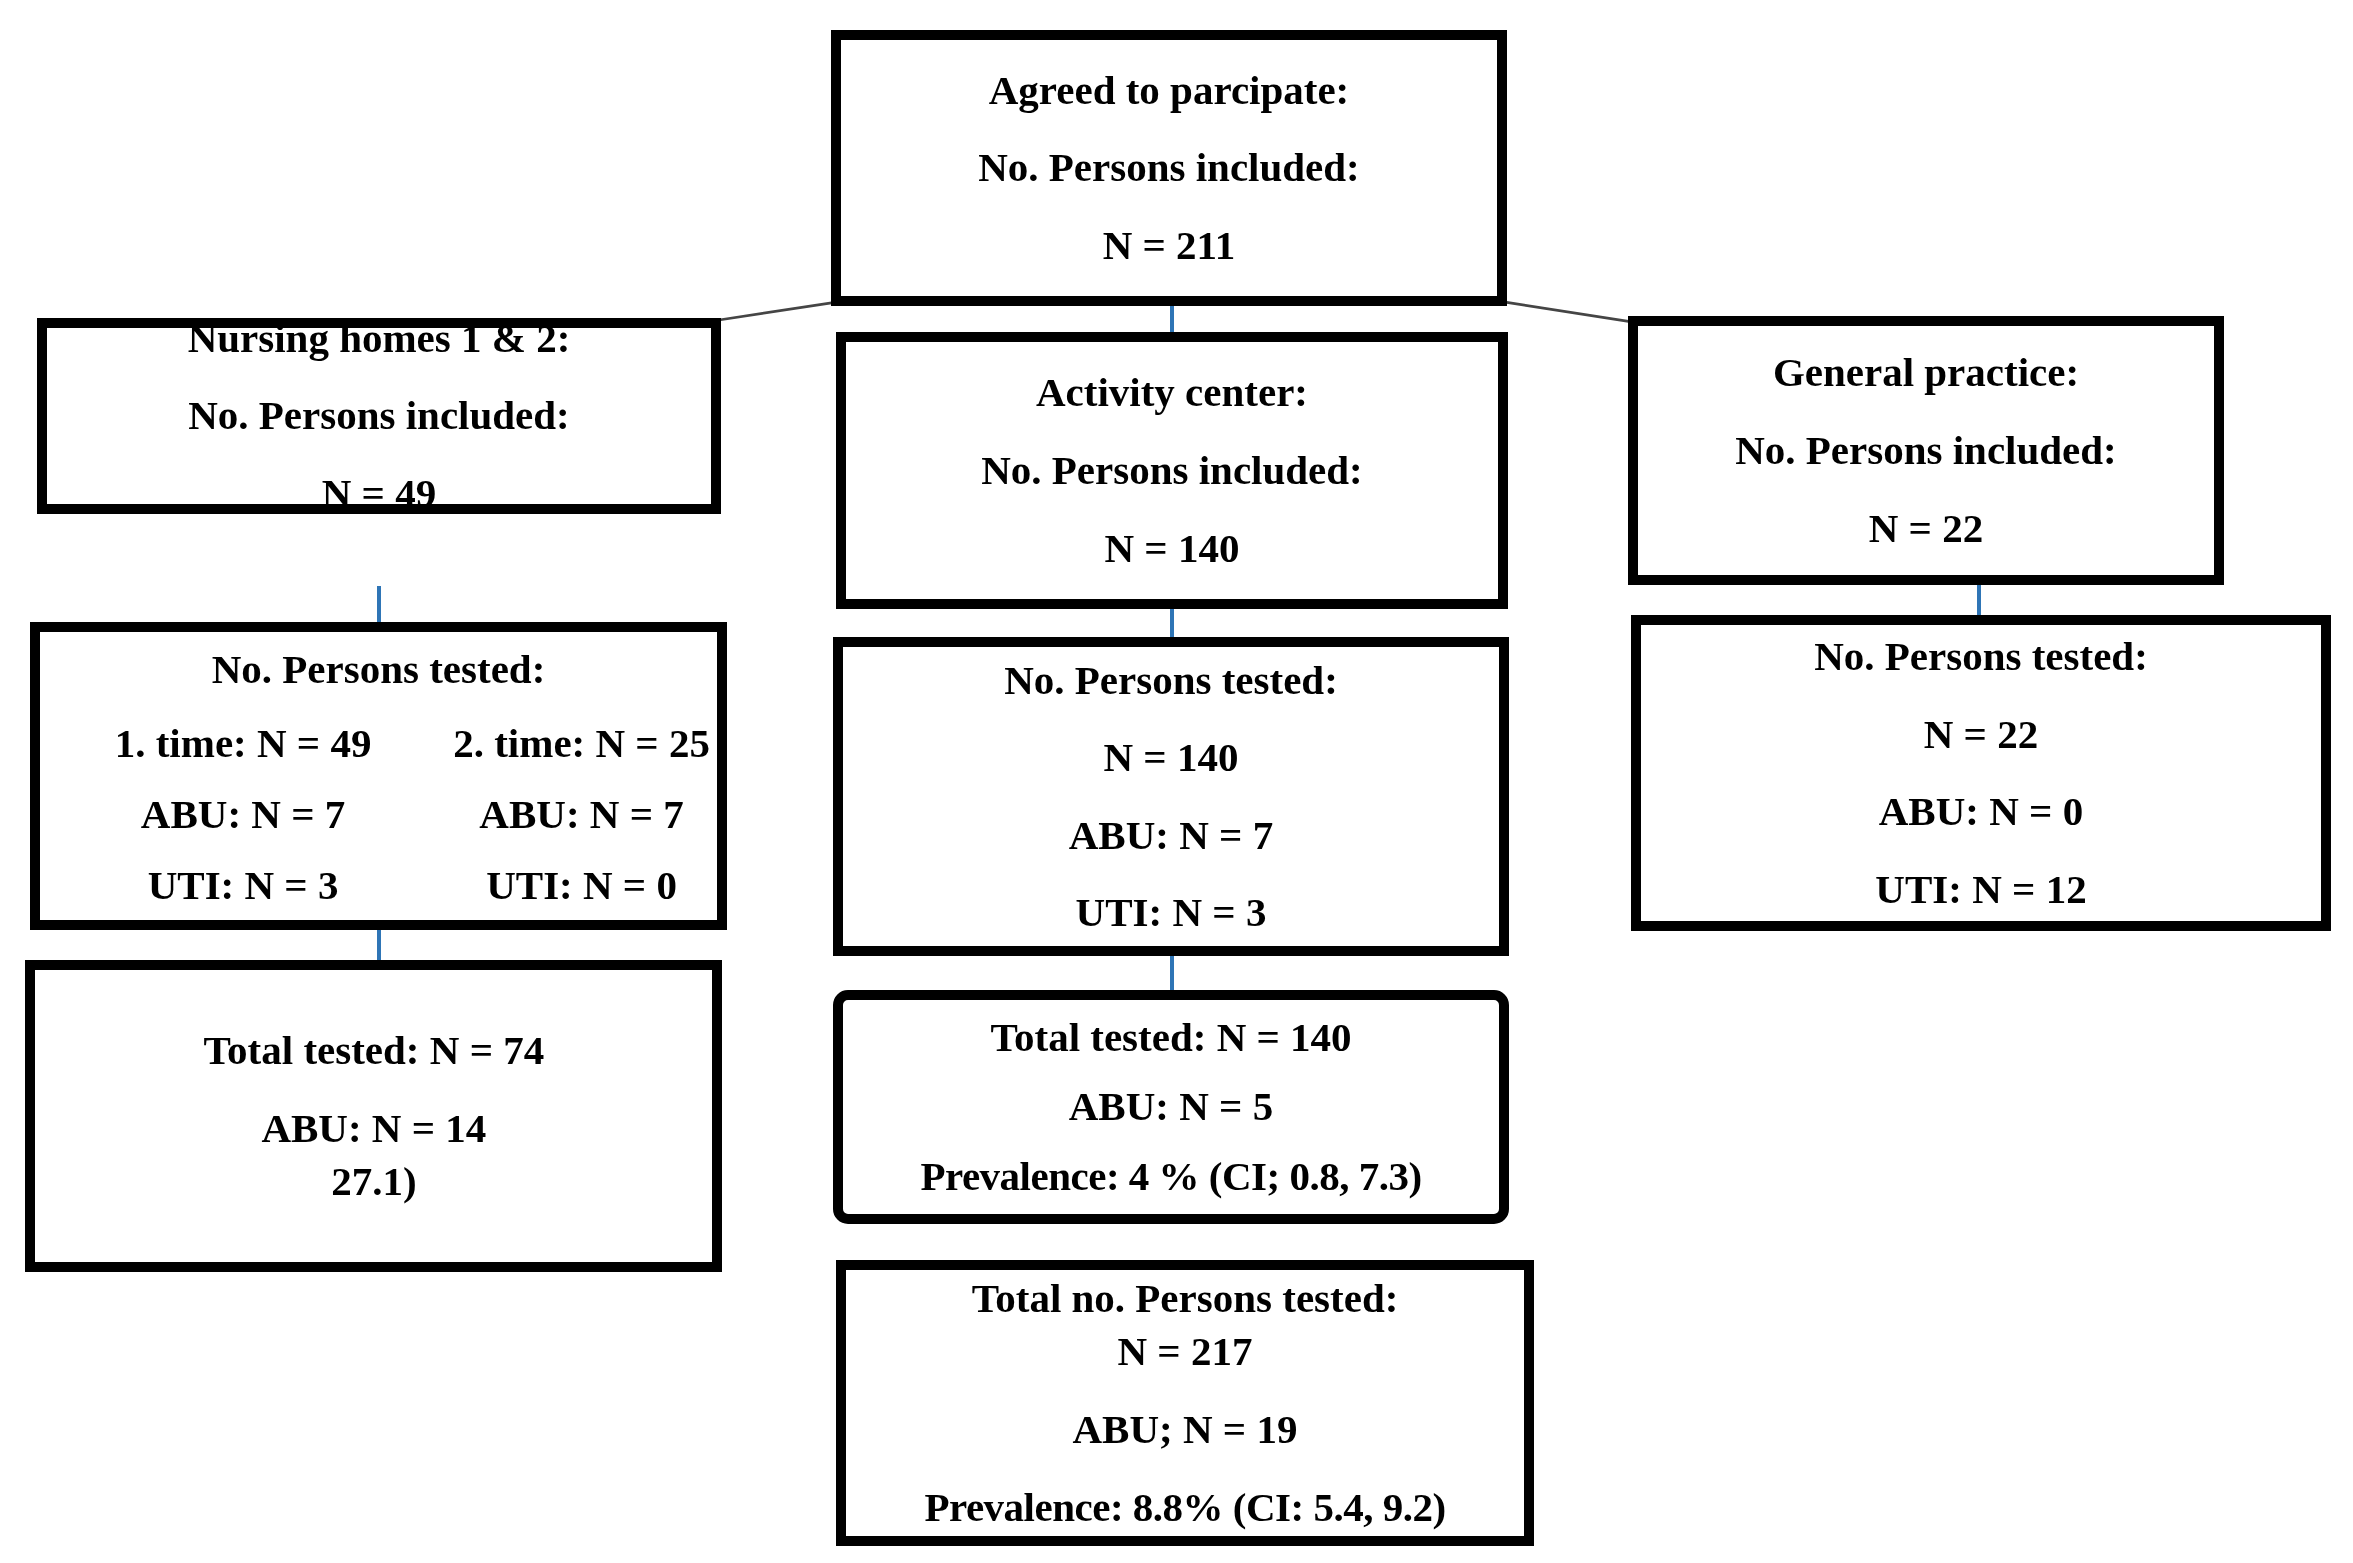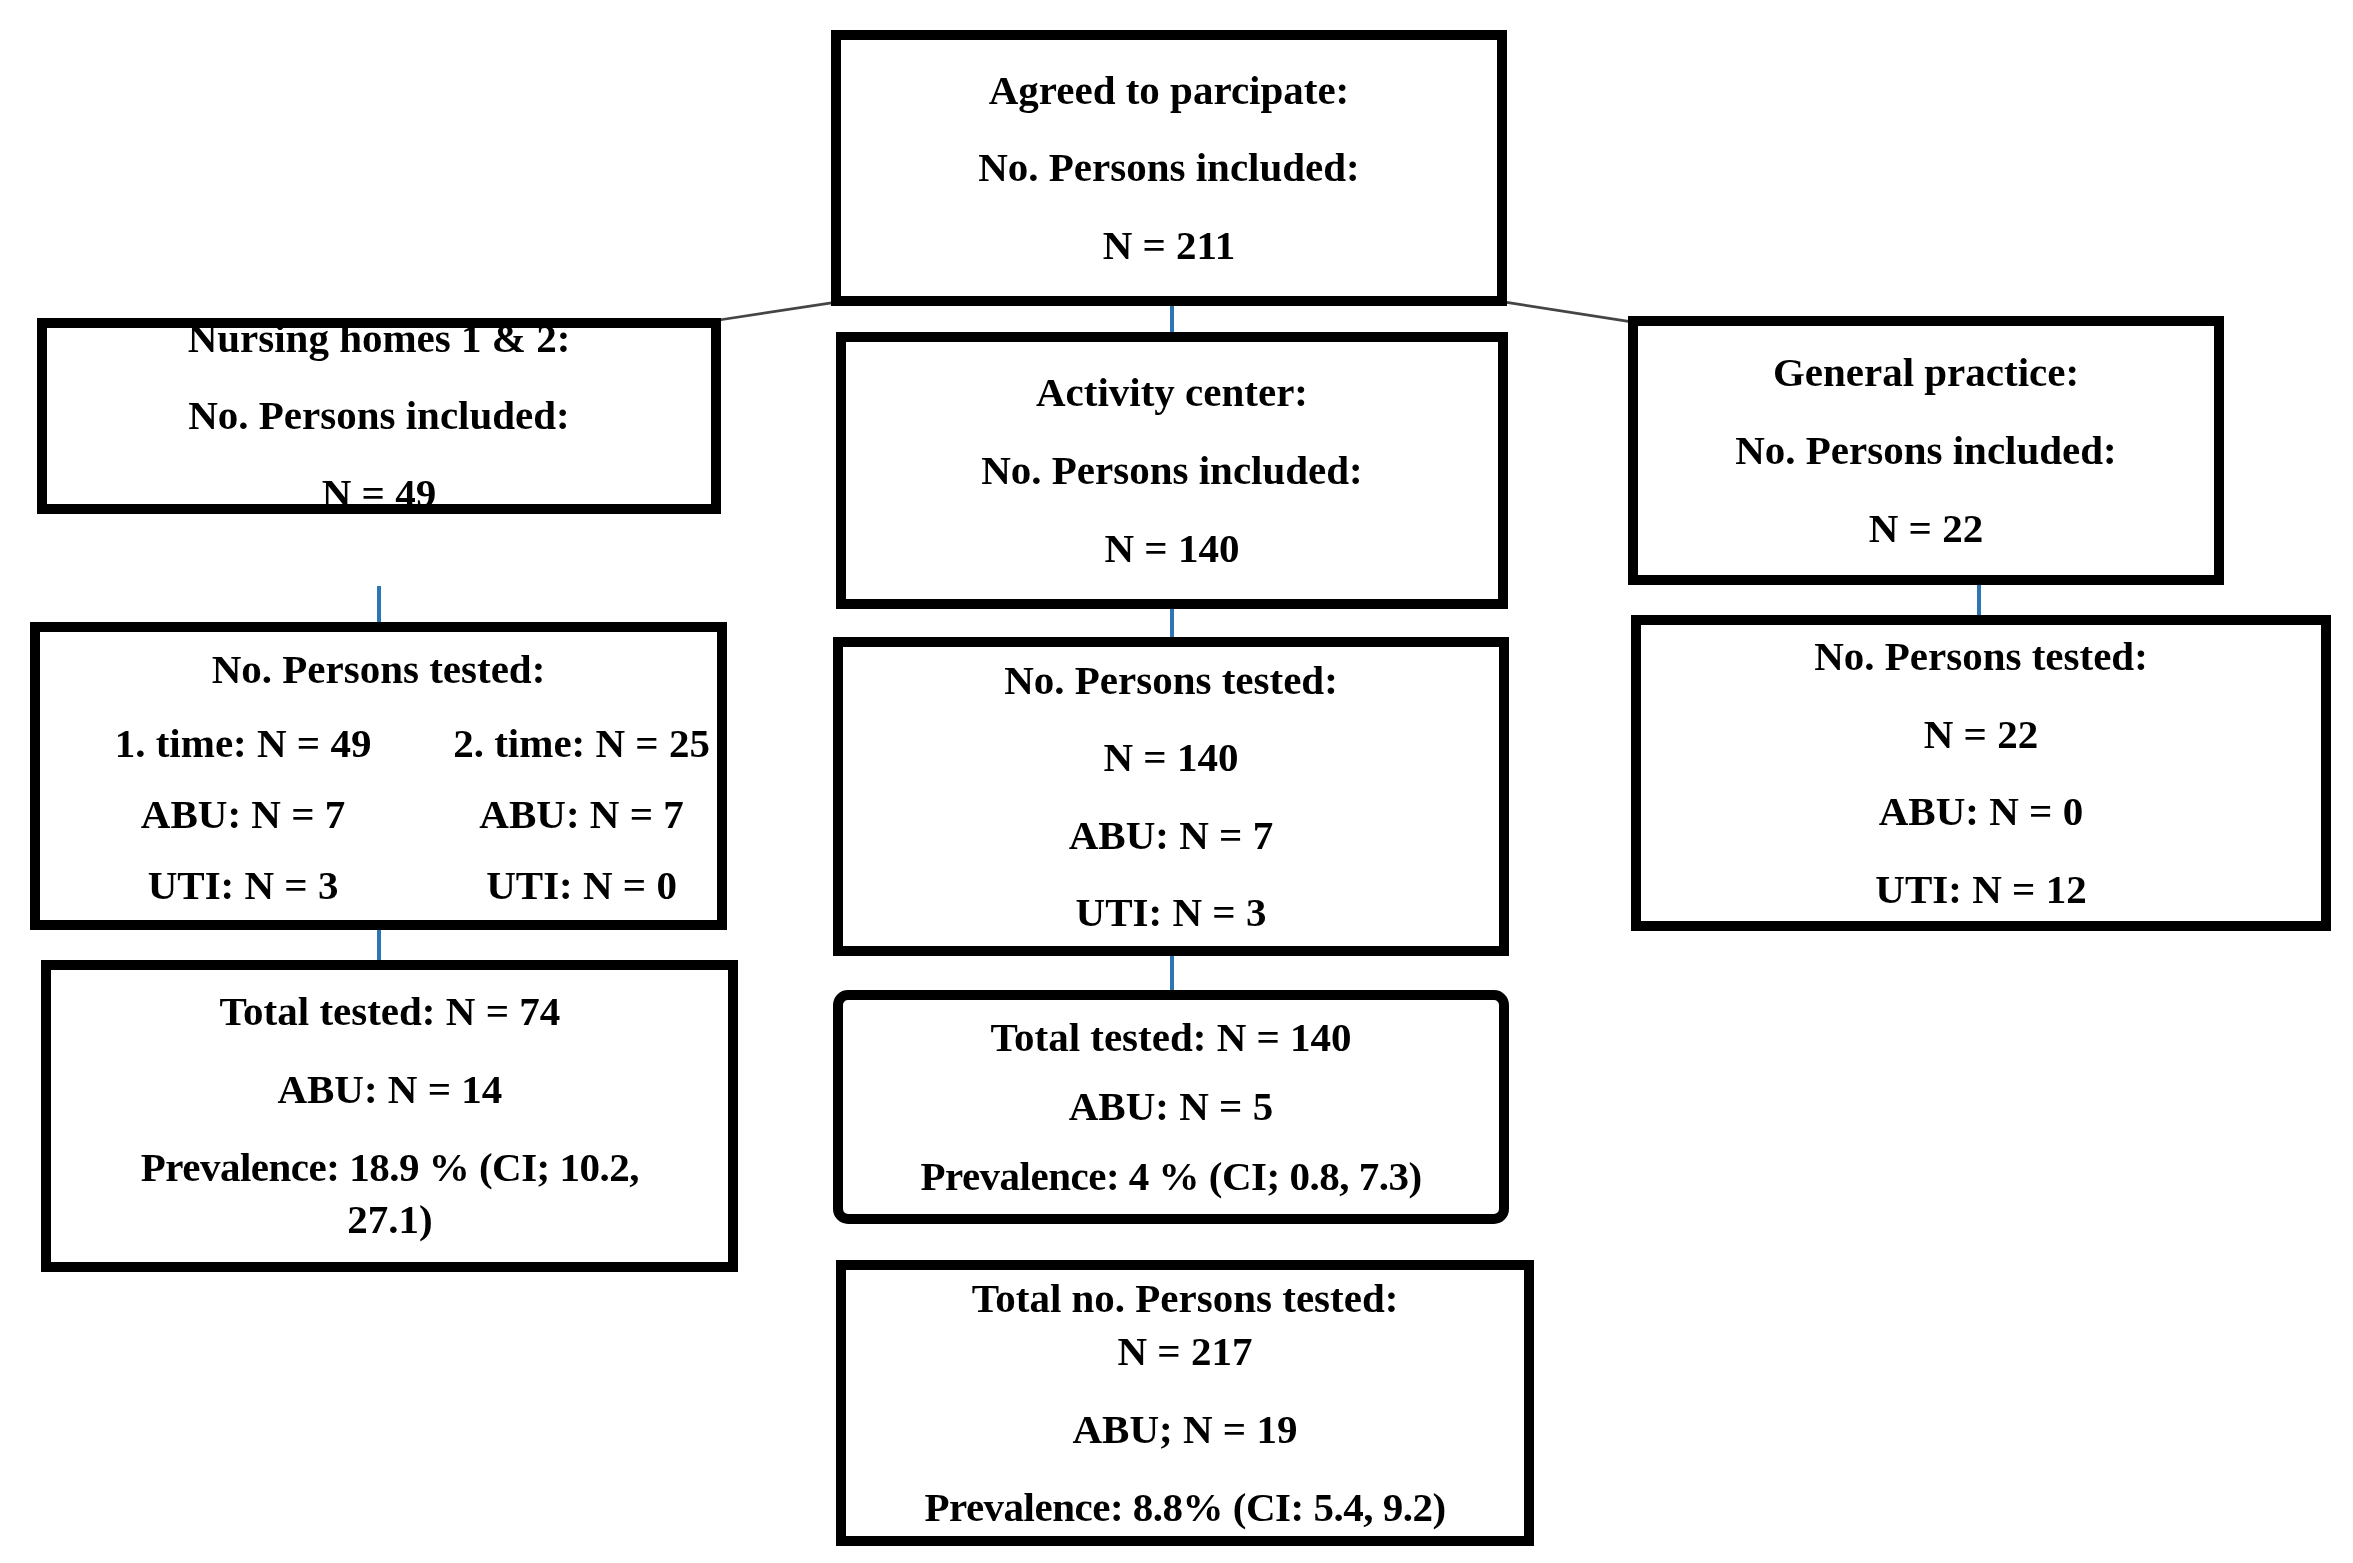--- a/index.html
+++ b/index.html
@@ -34,21 +34,21 @@
     display: grid;
     grid-template-columns: 60% 40%;
     margin: 14px 0;
     line-height: 1.05;
   }
   .brow span { white-space: nowrap; }
   
   #box-top          { left: 831px; top:   30px; width: 676px; height: 276px; text-align: center; }
   #box-l-included   { left:   37px; top:  318px; width: 684px; height: 196px; }
   #box-l-tested     { left:   30px; top: 622px; width: 697px; height: 308px; }
-  #box-l-total      { left:   25.4px; top: 960px; width: 697px; height: 312px; margin-left: 16px; }
+  #box-l-total      { left:   25.4px; top: 960px; width: 697px; height: 312px; }
   #box-m-included   { left: 836px; top:  332px; width: 672px; height: 277px; }
   #box-m-tested     { left: 833px; top: 637px; width: 676px; height: 319px; }
   #box-m-total      { left: 833px; top: 990px; width: 676px; height: 234px; border-radius: 15px; }
   #box-grand-total  { left: 836px; top: 1260px; width: 698px; height: 286px; }
   #box-r-included   { left: 1628px; top:  316px; width: 596px; height: 269px; }
   #box-r-tested     { left: 1631px; top: 615px; width: 700px; height: 316px; }
   
   .vline { position: absolute; width: 3.8px; background: var(--connector, #2E75B6); }
   #c-top-m   { left: 1170px; top:  299px; height:  37px; }
   #c-l1-l2   { left:  377px; top: 586px; height:  38px; }
@@ -100,21 +100,20 @@
     </div>
     <div class="brow">
       <span>UTI: N = 3</span>
       <span>UTI: N = 0</span>
     </div>
   </div>
 
   <div class="box" id="box-l-total">
     <div class="bline">Total tested: N = 74</div>
     <div class="bline">ABU: N = 14</div>
-    <div class="bline prevline">Prevalence: 18.9 % (CI; 10.2,</div>
     <div class="bline tight">27.1)</div>
   </div>
 
   <div class="box" id="box-m-included">
     <div class="bline">Activity center:</div>
     <div class="bline">No. Persons included:</div>
     <div class="bline">N = 140</div>
   </div>
 
   <div class="box" id="box-m-tested">

